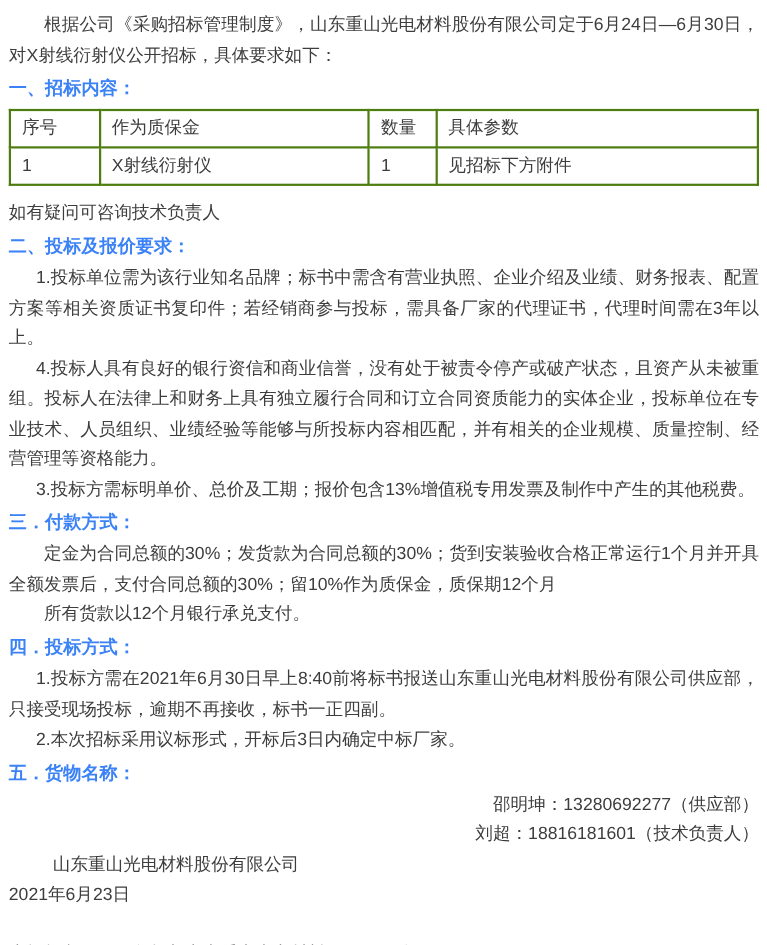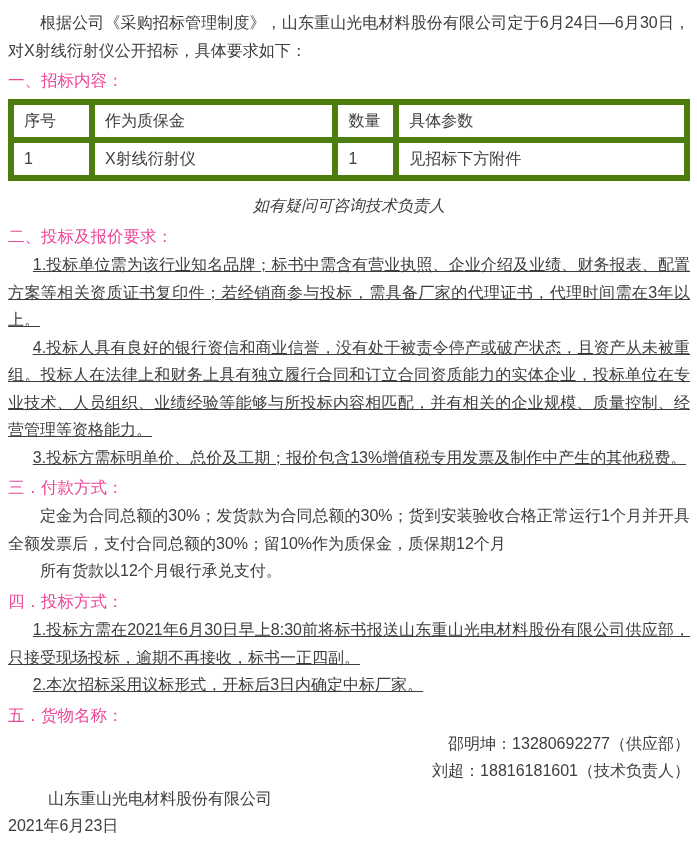--- a/index.html
+++ b/index.html
@@ -12,53 +12,53 @@
     min-height: 859px;
     box-sizing: border-box;
     padding: 9px 7px 0 8px;
     font-family: "Liberation Sans", sans-serif;
     font-size: 16px;
     line-height: 1.72;
     color: #3d3d3d;
   }
   p { margin: 0; text-align: justify; }
   .indent-2 { text-indent: 2em; }
-  .indent-15 { text-indent: 1.55em; text-decoration: underline; }
+  .indent-15 { text-indent: 1.55em; }
   h2.sec {
     font-size: 16.5px;
-    font-weight: normal;
-    color: #ec4899;
+    font-weight: bold;
+    color: #3b82f6;
     margin: 3px 0 1px 0;
     line-height: 1.65;
   }
   table.items {
     width: 100%;
     border-collapse: collapse;
     margin: 5px 0 11px 0;
     table-layout: fixed;
   }
   table.items th, table.items td {
-    border: 6px solid #4d7c0f;
+    border: 2px solid #4d7c0f;
     font-weight: normal;
     text-align: left;
     padding: 2px 10px;
     height: 28px;
     line-height: 1.4;
     vertical-align: middle;
     overflow: hidden;
   }
   col.c-no   { width: 12%; }
   col.c-name { width: 36%; }
   col.c-qty  { width: 9%; }
   col.c-spec { width: 43%; }
   .company-line { margin-left: 40px; text-align: left; }
   .date-line    { text-align: left; }
   .footer-line  { margin-top: 26px; text-align: left; }
   .contact-line { text-align: right; }
-  .note-line    { text-align: center; font-style: italic; }
+  .note-line    { text-align: left; }
 </style>
 </head>
 <body>
 
 <p class="indent-2">根据公司《采购招标管理制度》，山东重山光电材料股份有限公司定于6月24日—6月30日，对X射线衍射仪公开招标，具体要求如下：</p>
 
 <h2 class="sec">一、招标内容：</h2>
 
 <table class="items">
   <colgroup>
@@ -90,21 +90,21 @@
 <h2 class="sec">二、投标及报价要求：</h2>
 <p class="indent-15">1.投标单位需为该行业知名品牌；标书中需含有营业执照、企业介绍及业绩、财务报表、配置方案等相关资质证书复印件；若经销商参与投标，需具备厂家的代理证书，代理时间需在3年以上。</p>
 <p class="indent-15">4.投标人具有良好的银行资信和商业信誉，没有处于被责令停产或破产状态，且资产从未被重组。投标人在法律上和财务上具有独立履行合同和订立合同资质能力的实体企业，投标单位在专业技术、人员组织、业绩经验等能够与所投标内容相匹配，并有相关的企业规模、质量控制、经营管理等资格能力。</p>
 <p class="indent-15">3.投标方需标明单价、总价及工期；报价包含13%增值税专用发票及制作中产生的其他税费。</p>
 
 <h2 class="sec">三．付款方式：</h2>
 <p class="indent-2">定金为合同总额的30%；发货款为合同总额的30%；货到安装验收合格正常运行1个月并开具全额发票后，支付合同总额的30%；留10%作为质保金，质保期12个月</p>
 <p class="indent-2">所有货款以12个月银行承兑支付。</p>
 
 <h2 class="sec">四．投标方式：</h2>
-<p class="indent-15">1.投标方需在2021年6月30日早上8:30前将标书报送山东重山光电材料股份有限公司供应部，只接受现场投标，逾期不再接收，标书一正四副。</p>
+<p class="indent-15">1.投标方需在2021年6月30日早上8:40前将标书报送山东重山光电材料股份有限公司供应部，只接受现场投标，逾期不再接收，标书一正四副。</p>
 <p class="indent-15">2.本次招标采用议标形式，开标后3日内确定中标厂家。</p>
 
 <h2 class="sec">五．货物名称：</h2>
 <p class="contact-line">邵明坤：13280692277（供应部）</p>
 <p class="contact-line">刘超：18816181601（技术负责人）</p>
 <p class="company-line">山东重山光电材料股份有限公司</p>
 <p class="date-line">2021年6月23日</p>
 
 <p class="footer-line">本招标文件的解释权归山东重山光电材料股份有限公司</p>
 

